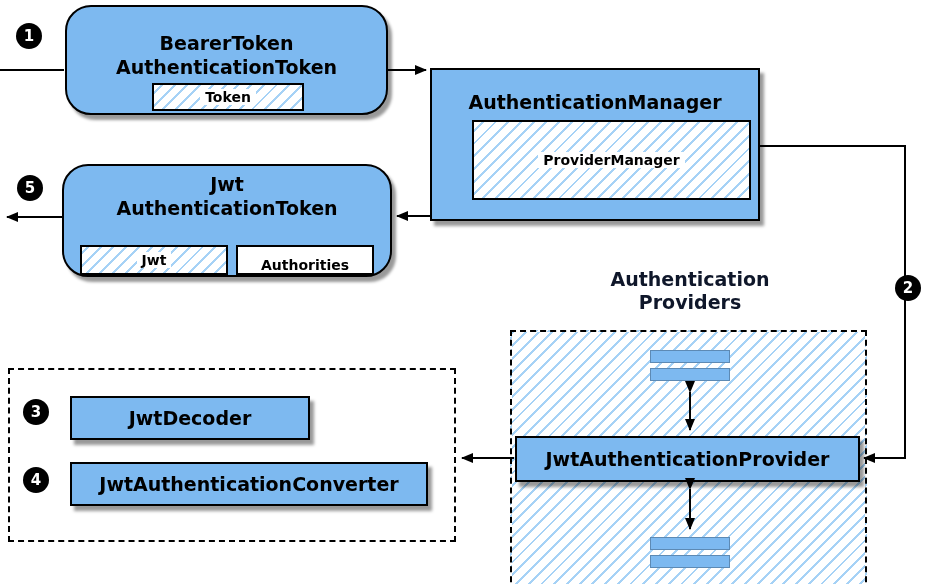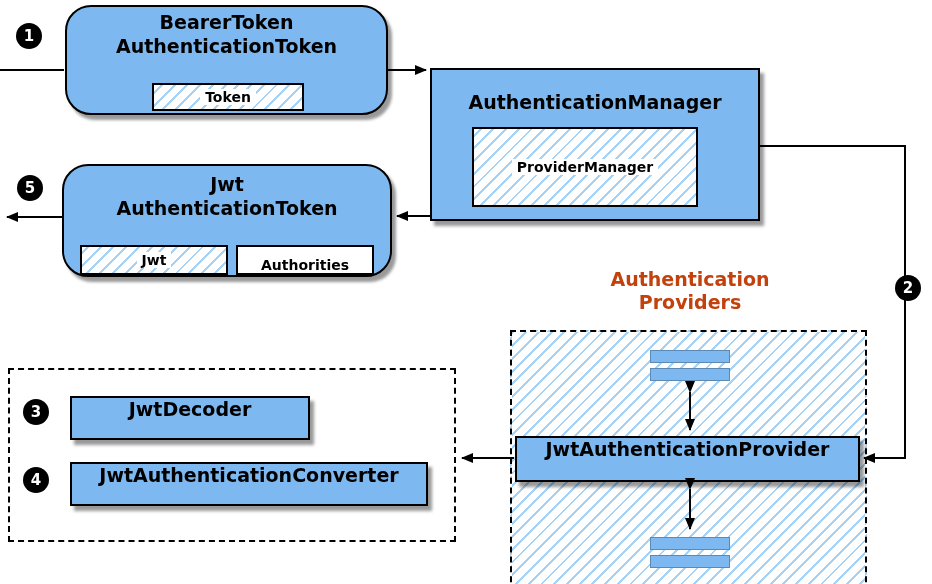--- a/index.html
+++ b/index.html
@@ -62,25 +62,25 @@
   .dashed-group {
     position: absolute;
     border: 2px dashed var(--outline);
   }
   .group-title {
     position: absolute;
     text-align: center;
     font-weight: bold;
     font-size: 19px;
     line-height: 23px;
-    color: #c2410c;
+    color: #0f172a;
   }
   .solid-label-box {
     display: flex;
-    align-items: flex-start;
+    align-items: center;
     justify-content: center;
     font-weight: bold;
     font-size: 19px;
   }
   .bar {
     position: absolute;
     width: 80px;
     height: 13px;
     background: var(--node-fill);
     border: 1px solid rgba(0,0,0,0.25);
@@ -118,32 +118,32 @@
   <div class="dashed-group hatch z1" style="left:510px; top:330px; width:357px; height:262px;"></div>
 
   <div class="bar" style="left:650px; top:350px;"></div>
   <div class="bar" style="left:650px; top:368px;"></div>
   <div class="bar" style="left:650px; top:537px;"></div>
   <div class="bar" style="left:650px; top:555px;"></div>
 
   <div class="dashed-group z1" style="left:8px; top:368px; width:448px; height:174px; background:#ffffff;"></div>
 
   <div class="node rounded z2" style="left:65px; top:5px; width:323px; height:110px;">
-    <div class="node-title" style="padding-top:3px;">
+    <div class="node-title" style="padding-top:24px;">
       <div>BearerToken</div>
       <div>AuthenticationToken</div>
     </div>
     <div class="inner-box hatch" style="left:85px; top:76px; width:152px; height:28px;">
       <span class="label-chip">Token</span>
     </div>
   </div>
 
   <div class="node z2" style="left:430px; top:68px; width:330px; height:153px;">
     <div class="node-title" style="padding-top:20px;">AuthenticationManager</div>
-    <div class="inner-box hatch" style="left:40px; top:57px; width:226px; height:80px;">
+    <div class="inner-box hatch" style="left:40px; top:50px; width:279px; height:80px;">
       <span class="label-chip">ProviderManager</span>
     </div>
   </div>
 
   <div class="node rounded z2" style="left:62px; top:164px; width:330px; height:113px;">
     <div class="node-title" style="padding-top:6px;">
       <div>Jwt</div>
       <div>AuthenticationToken</div>
     </div>
     <div class="inner-box hatch" style="left:16px; top:79px; width:148px; height:30px;">

